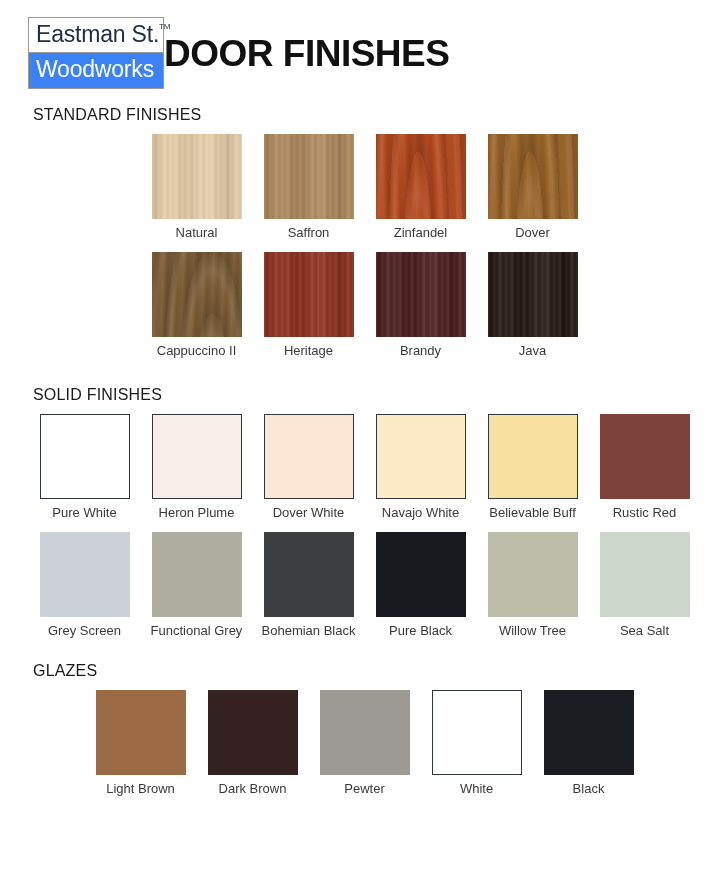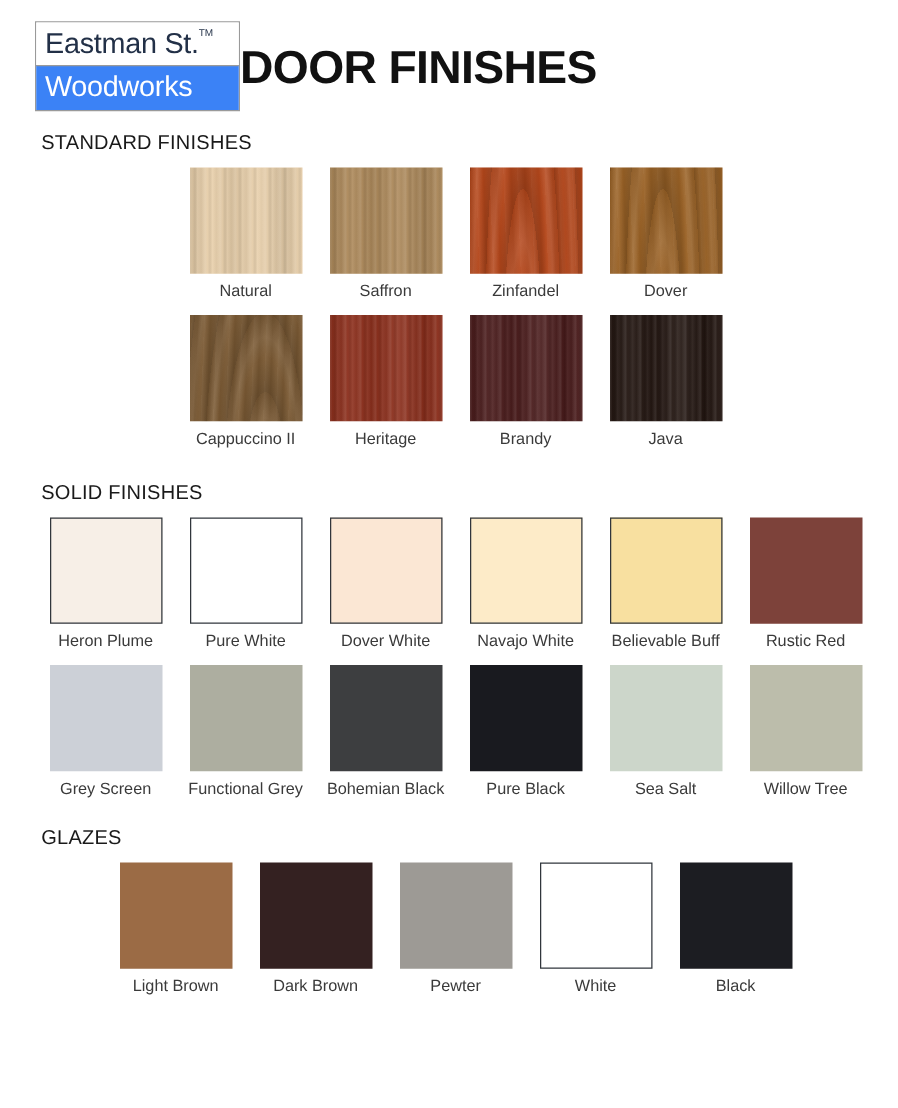--- a/index.html
+++ b/index.html
@@ -19,21 +19,21 @@
   }
 
   
   .header {
     display: flex;
     align-items: center;
     padding: 14px 0 0 28px;
     height: 92px;
   }
   .logo {
-    width: 164px;
+    width: 136px;
     border: 1px solid #9a9a9a;
     background: #ffffff;
     flex: 0 0 auto;
   }
   .logo-top {
     background: #ffffff;
     color: #223047;
     font-size: 23px;
     font-weight: 400;
     line-height: 1;
@@ -221,28 +221,28 @@
         <div class="swatch-cell">
           <div class="swatch grain-v" style="background: rgb(35, 22, 17);"></div>
           <div class="swatch-label">Java</div>
         </div>
       </div>
     </div>
     <div class="section sect-solids">
       <div class="section-title">SOLID FINISHES</div>
       <div class="swatch-row row-gap">
         <div class="swatch-cell">
+          <div class="swatch bordered " style="background: rgb(255, 255, 255);"></div>
+          <div class="swatch-label">Pure White</div>
+        </div>
+        <div class="swatch-cell">
           <div class="swatch bordered " style="background: rgb(247, 239, 231);"></div>
           <div class="swatch-label">Heron Plume</div>
         </div>
         <div class="swatch-cell">
-          <div class="swatch bordered " style="background: rgb(255, 255, 255);"></div>
-          <div class="swatch-label">Pure White</div>
-        </div>
-        <div class="swatch-cell">
           <div class="swatch bordered " style="background: rgb(251, 231, 212);"></div>
           <div class="swatch-label">Dover White</div>
         </div>
         <div class="swatch-cell">
           <div class="swatch bordered " style="background: rgb(253, 235, 200);"></div>
           <div class="swatch-label">Navajo White</div>
         </div>
         <div class="swatch-cell">
           <div class="swatch bordered " style="background: rgb(248, 224, 160);"></div>
           <div class="swatch-label">Believable Buff</div>
@@ -263,26 +263,26 @@
         </div>
         <div class="swatch-cell">
           <div class="swatch " style="background: rgb(61, 62, 64);"></div>
           <div class="swatch-label">Bohemian Black</div>
         </div>
         <div class="swatch-cell">
           <div class="swatch " style="background: rgb(25, 26, 31);"></div>
           <div class="swatch-label">Pure Black</div>
         </div>
         <div class="swatch-cell">
+          <div class="swatch " style="background: rgb(188, 189, 171);"></div>
+          <div class="swatch-label">Willow Tree</div>
+        </div>
+        <div class="swatch-cell">
           <div class="swatch " style="background: rgb(204, 214, 202);"></div>
           <div class="swatch-label">Sea Salt</div>
-        </div>
-        <div class="swatch-cell">
-          <div class="swatch " style="background: rgb(188, 189, 171);"></div>
-          <div class="swatch-label">Willow Tree</div>
         </div>
       </div>
     </div>
     <div class="section sect-glazes">
       <div class="section-title">GLAZES</div>
       <div class="swatch-row">
         <div class="swatch-cell">
           <div class="swatch " style="background: rgb(155, 107, 69);"></div>
           <div class="swatch-label">Light Brown</div>
         </div>

